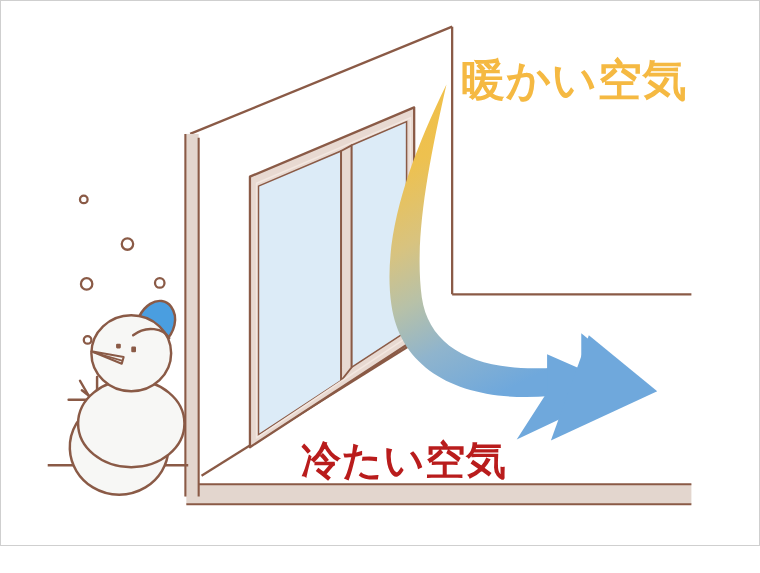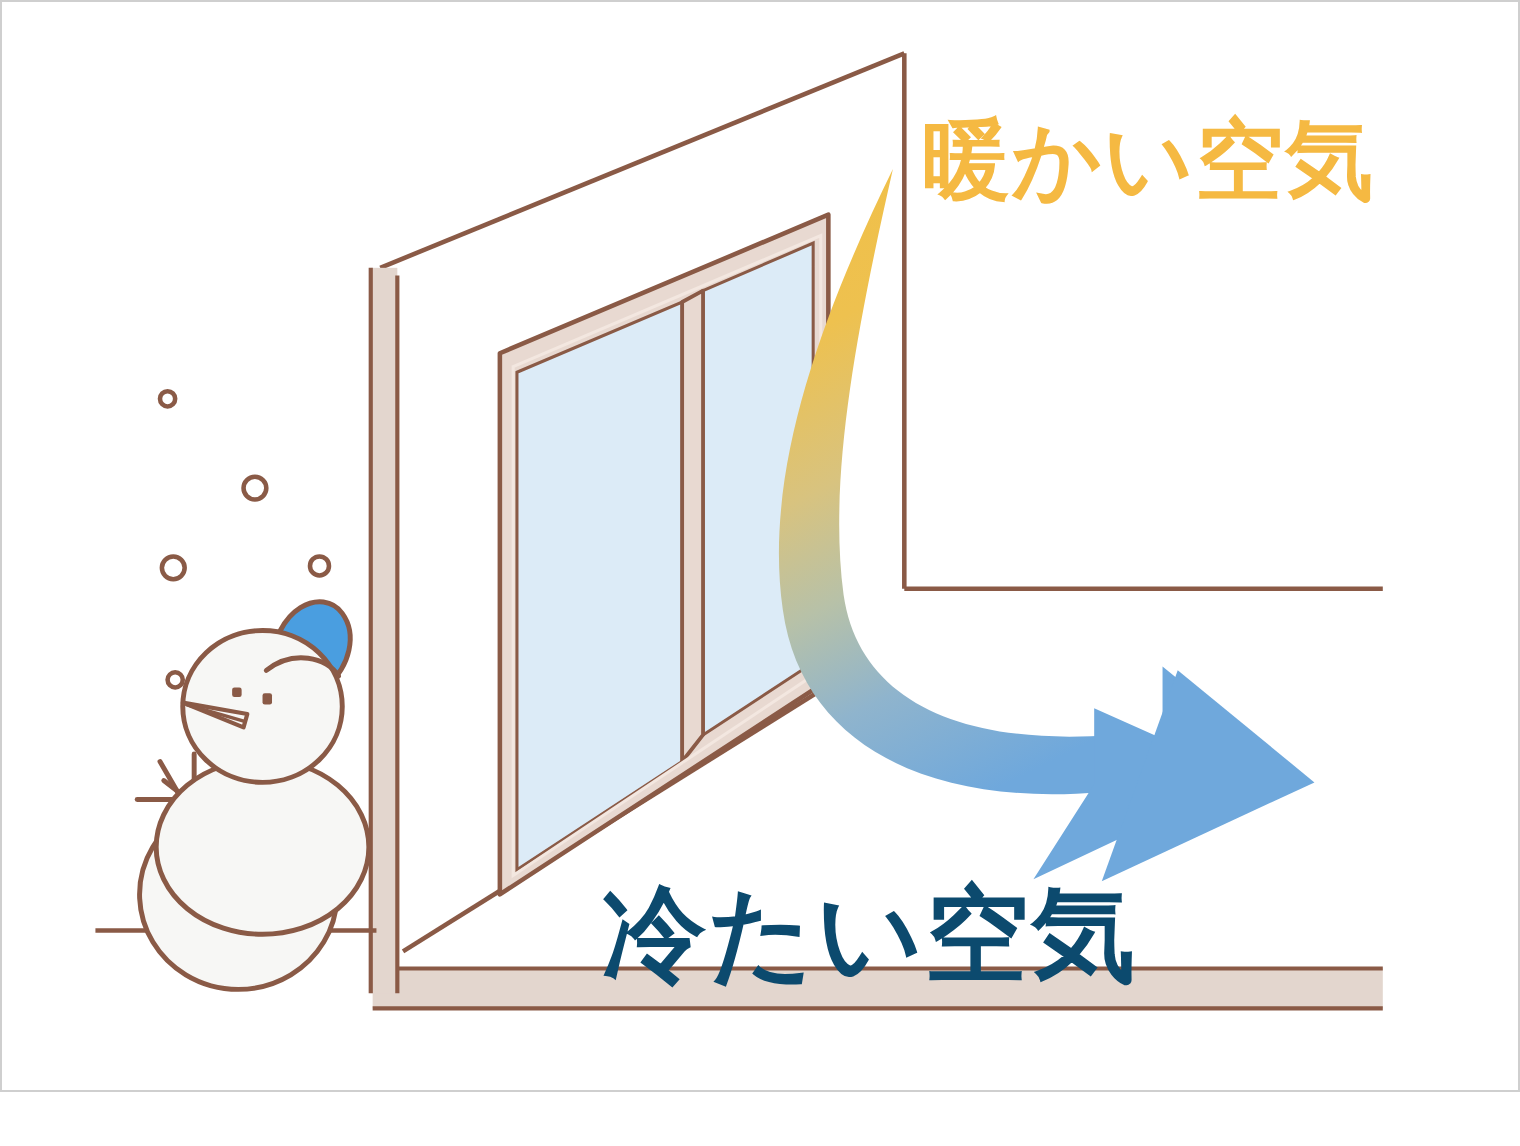--- a/index.html
+++ b/index.html
@@ -157,15 +157,15 @@
                L 566,386
                C 480,394 428,366 420,306 Z" fill="#6fa8dc" opacity="0"></path>
 
       <path d="M 556,372 L 556,412 L 524,462 L 596,428 L 668,412 L 592,350 L 592,388 Z" fill="#6fa8dc"></path>
       <path d="M 600,352 L 672,411 L 560,463 Z" fill="#6fa8dc"></path>
     </g>
   </svg>
 
   <div class="label" id="warm-label" style="color: rgb(245, 185, 66); left: 460px; top: 50px; font-size: 44px;">暖かい空気</div>
 
-  <div class="label" id="cold-label" style="color: #0c4a6e; left: 300px; top: 432px; font-size: 52px;">冷たい空気</div>
+  <div class="label" id="cold-label" style="color: #b91c1c; left: 300px; top: 432px; font-size: 40px;">冷たい空気</div>
 
 </div>
 
 </body></html>

